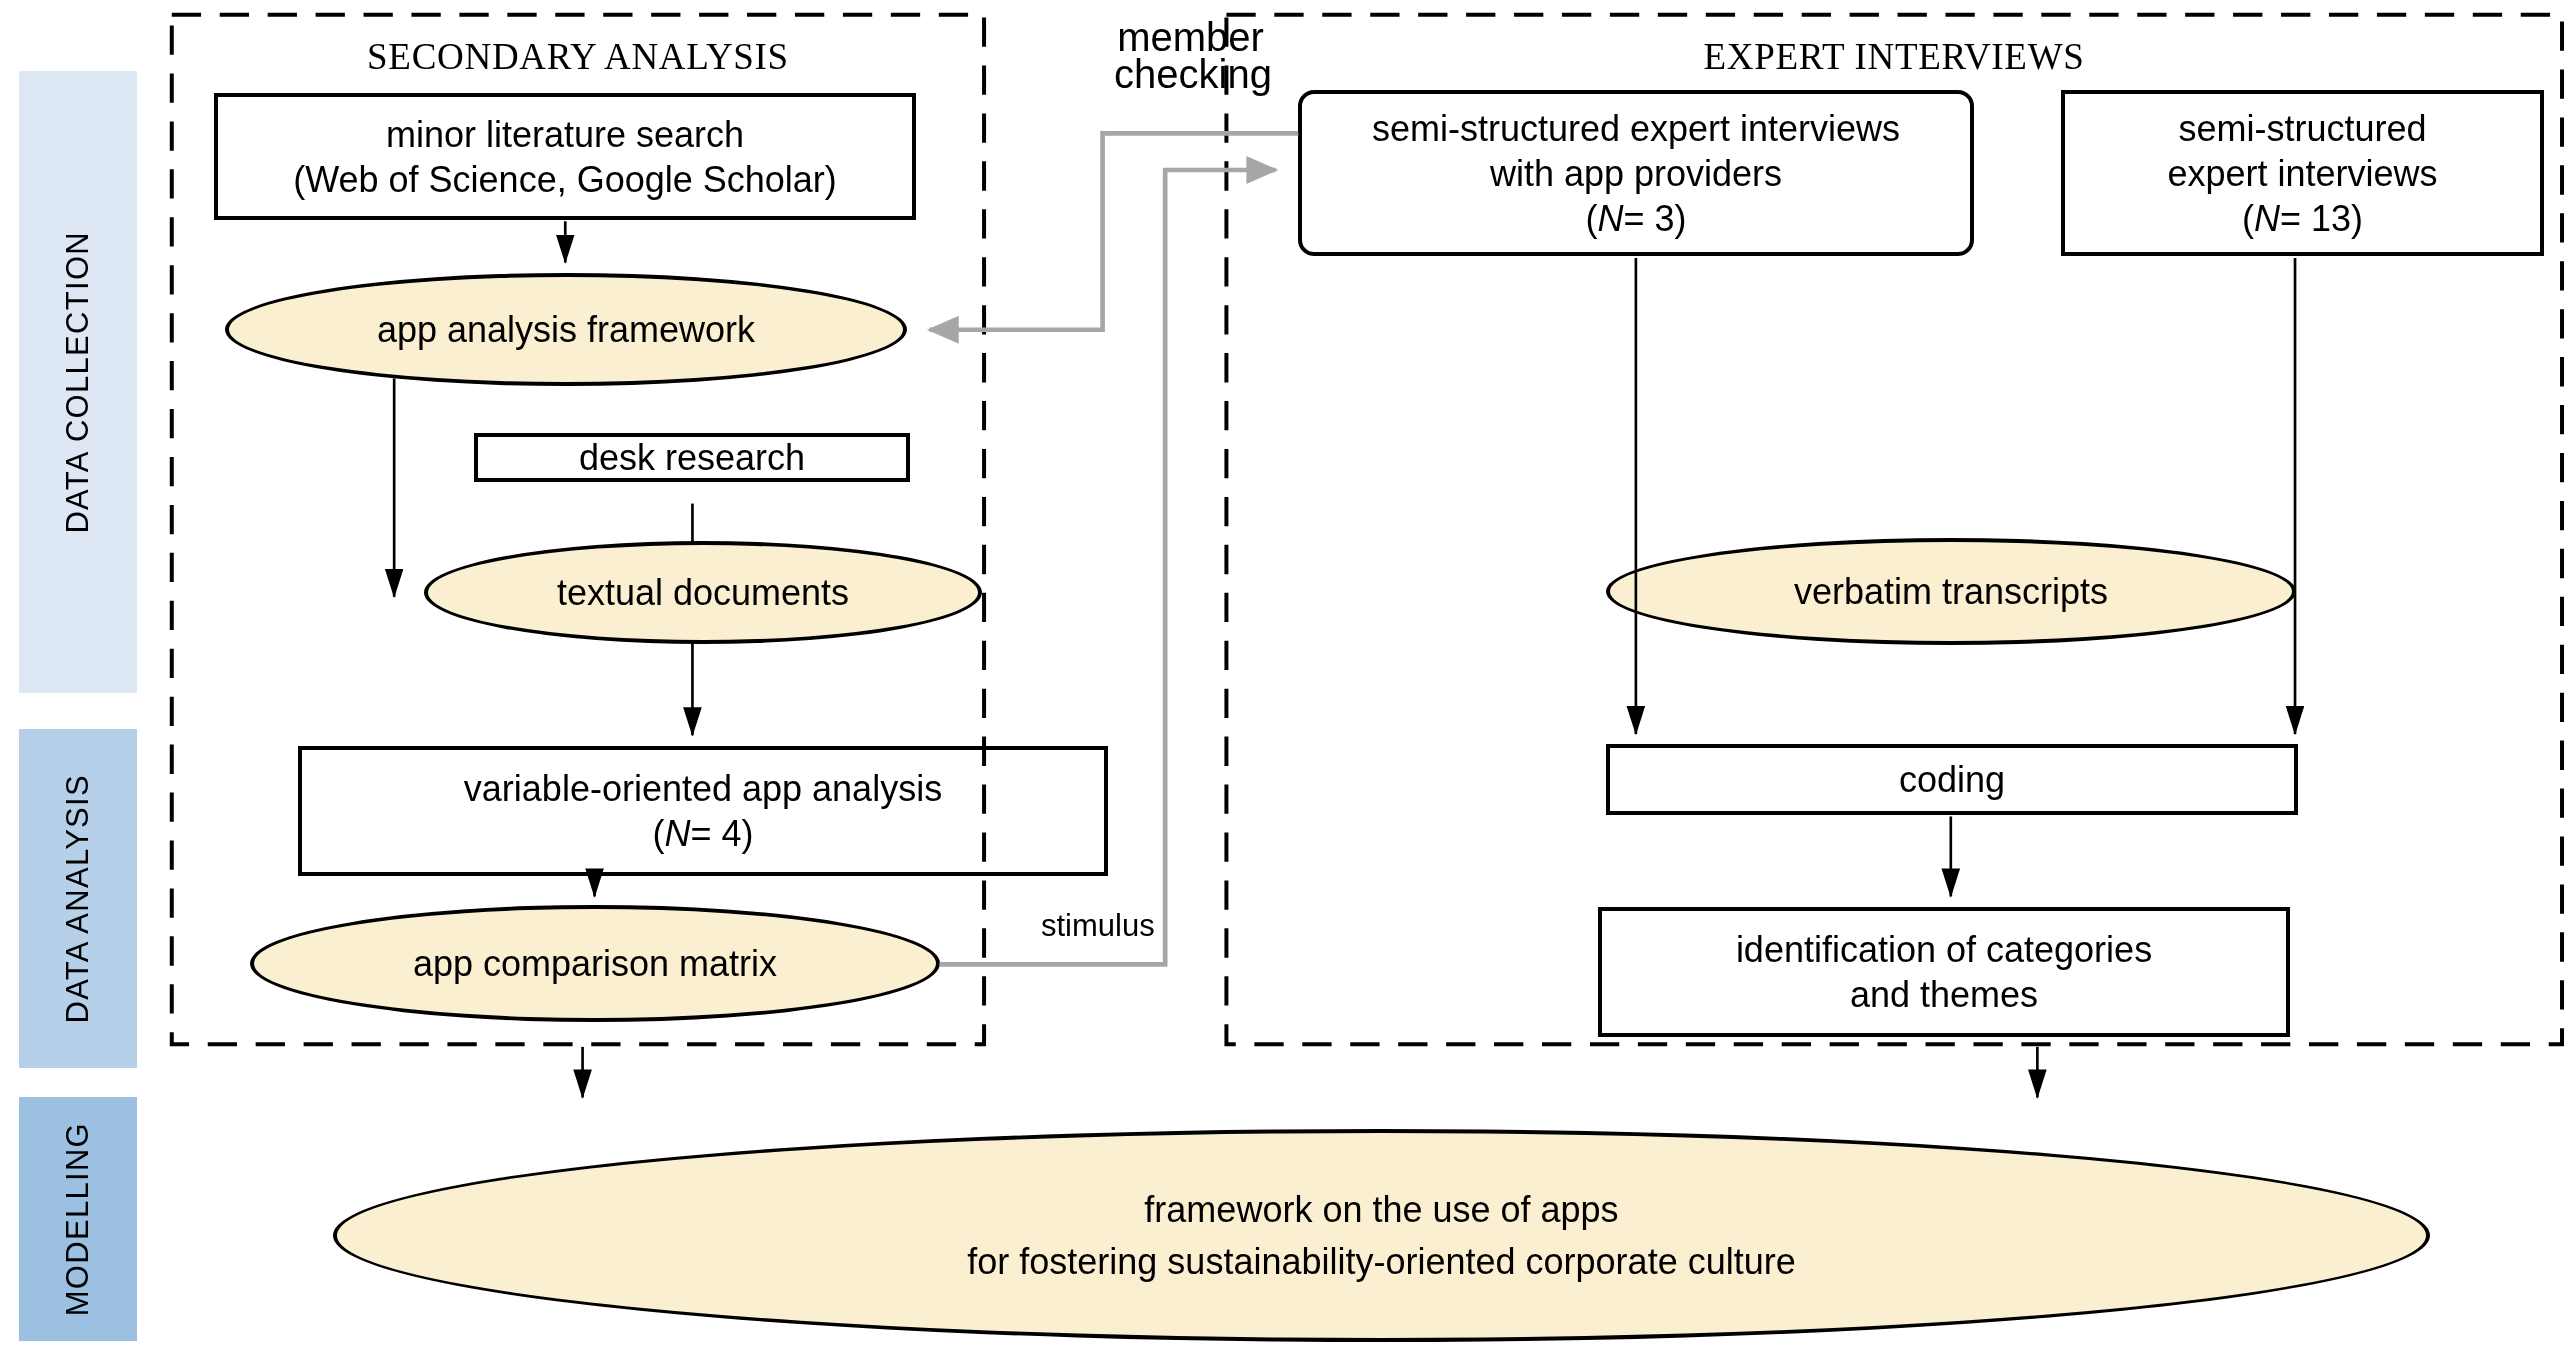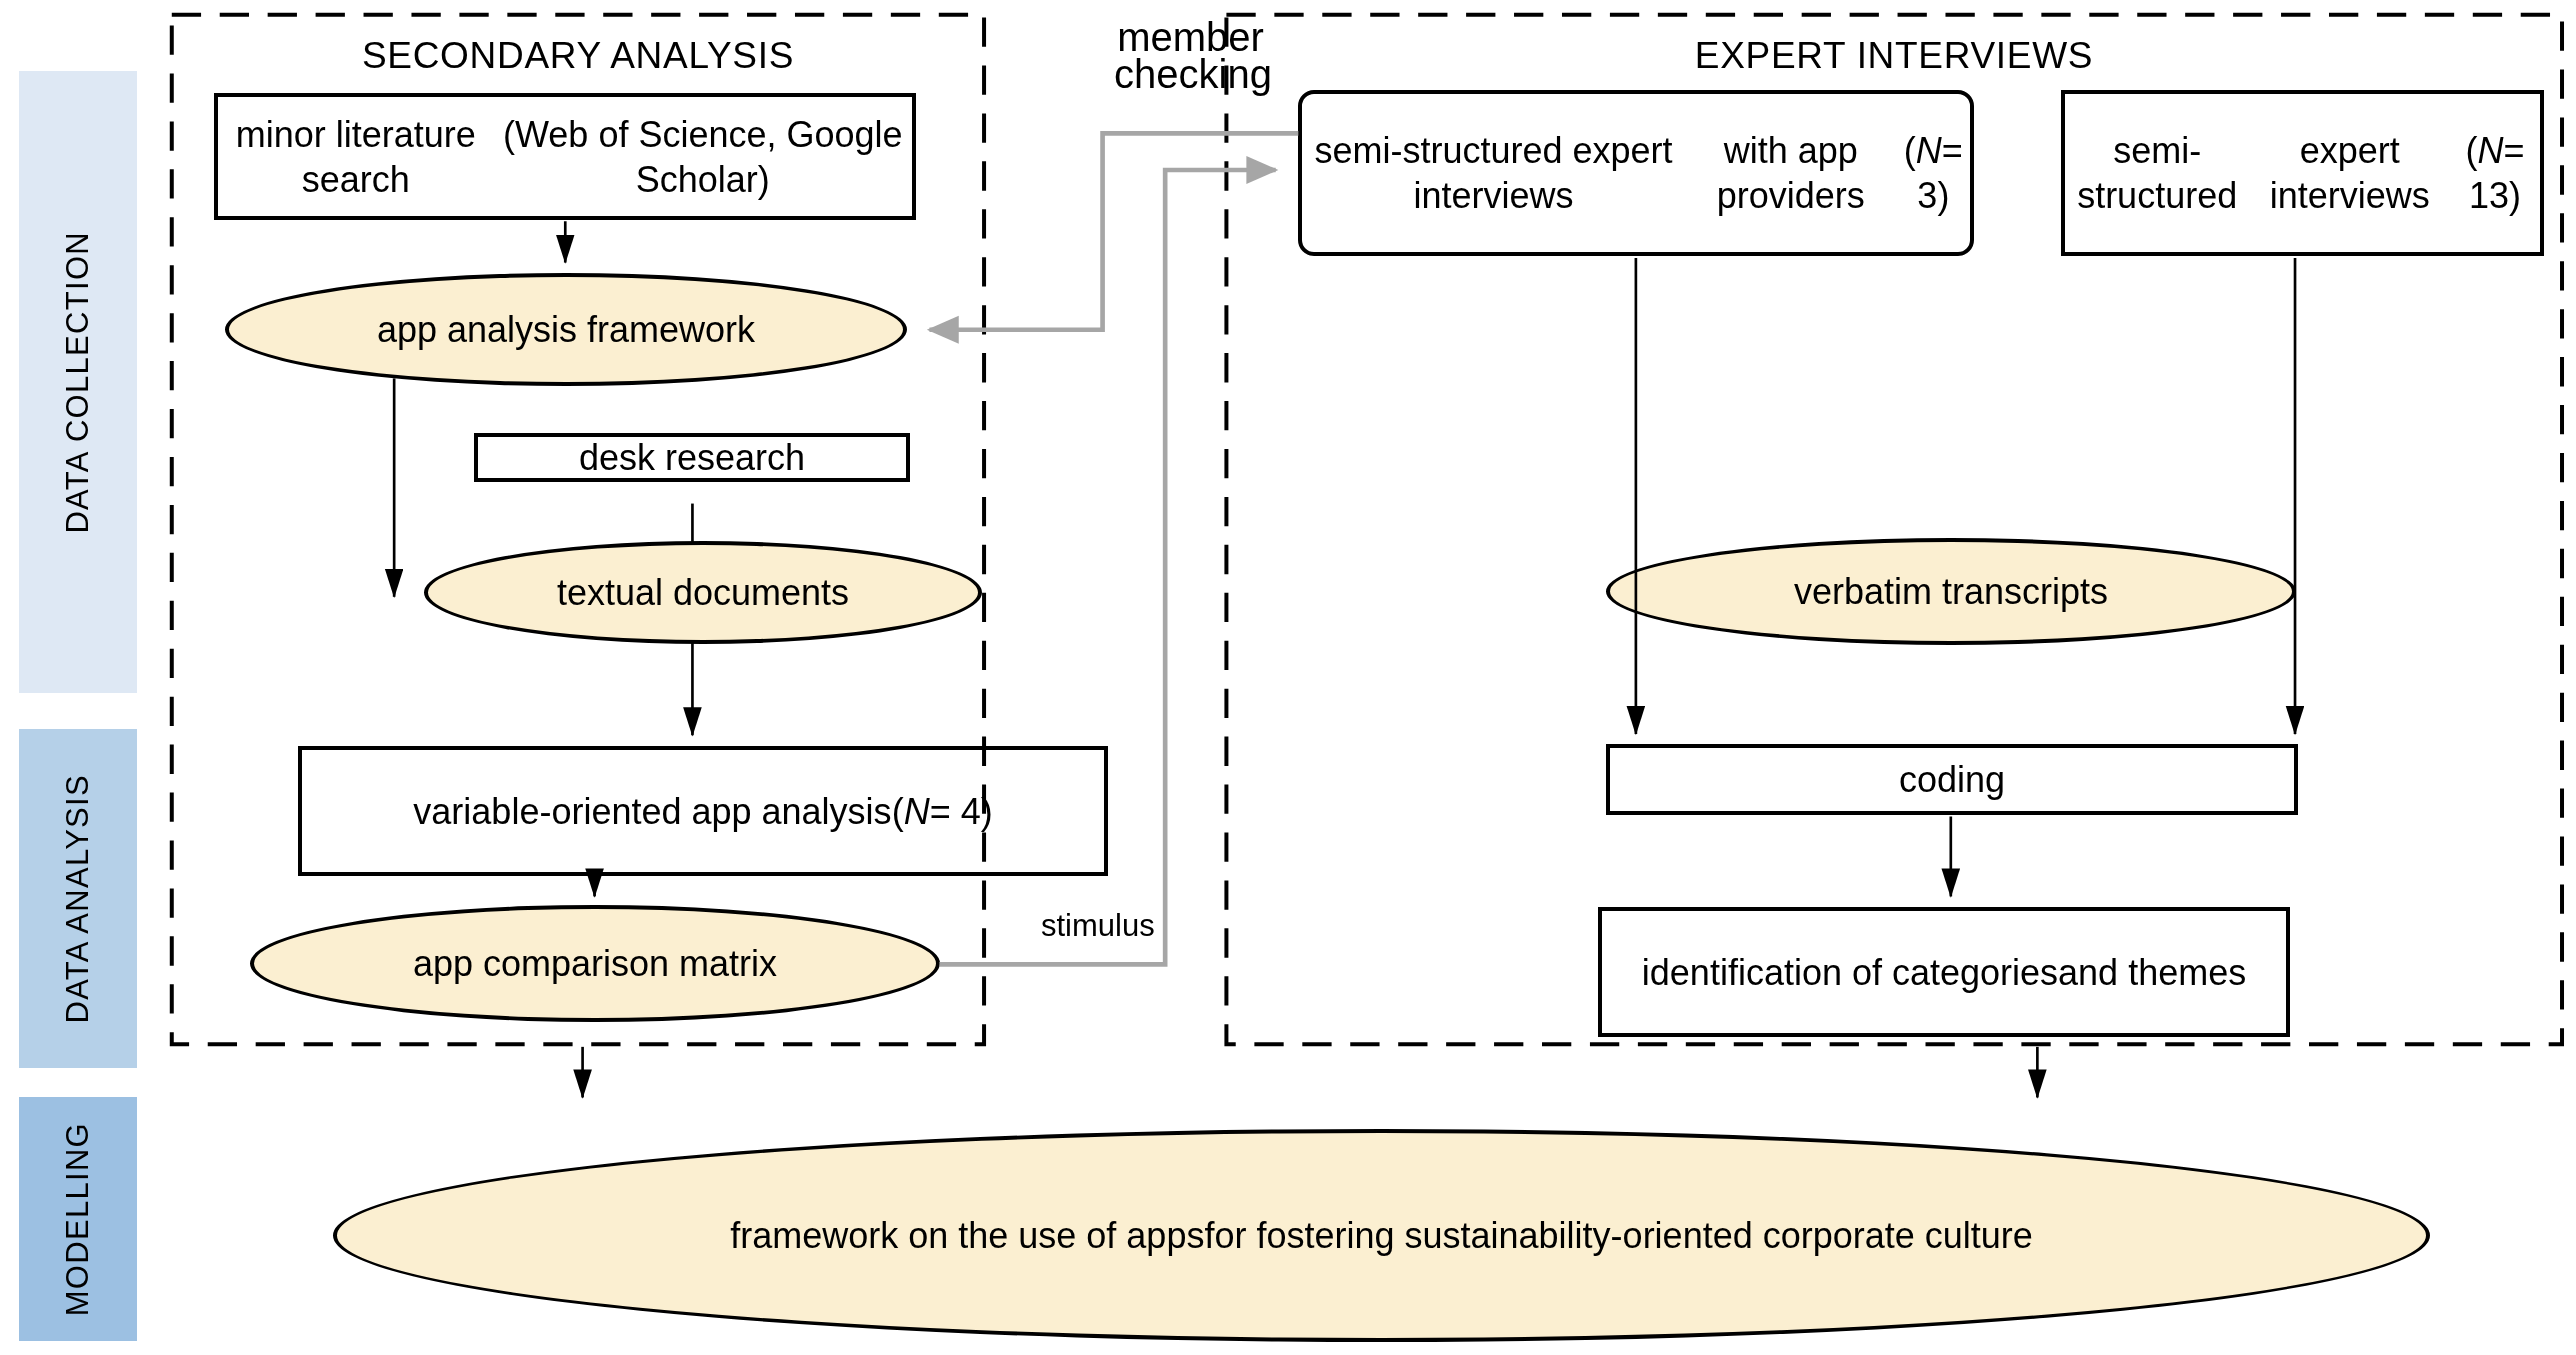--- a/index.html
+++ b/index.html
@@ -7,26 +7,26 @@
   .canvas{position:relative;width:2576px;height:1356px;background:#fff;overflow:hidden;}
 
   
   .phase{position:absolute;left:18.6px;width:118px;display:flex;align-items:center;justify-content:center;}
   .phase span{writing-mode:vertical-rl;transform:rotate(180deg);font-size:31px;letter-spacing:1.3px;white-space:nowrap;}
   .phase-collection{top:71px;height:622px;background:#DEE8F4;}
   .phase-analysis{top:729px;height:339px;background:#B5D0E8;}
   .phase-modelling{top:1097px;height:244px;background:#9CC0E2;}
 
   
-  .section-title{position:absolute;text-align:center;font-size:37px;letter-spacing:0.7px;}
+  .section-title{position:absolute;text-align:center;font-size:37px;letter-spacing:0.7px;font-family:Liberation Serif, serif;}
   .title-secondary{left:172px;top:35px;width:812px;}
   .title-expert{left:1226px;top:35px;width:1336px;}
 
   
-  .node{position:absolute;display:flex;flex-direction:row;align-items:center;justify-content:center;
+  .node{position:absolute;display:flex;flex-direction:column;align-items:center;justify-content:center;
         text-align:center;font-size:36px;line-height:45px;background:#fff;border:4px solid #000;box-sizing:border-box;}
   .ellipse{border-radius:50%;background:#FBEFD1;}
   .n-italic{font-style:italic;}
 
   .node-minor-lit{left:214px;top:93px;width:702px;height:127px;}
   .node-app-framework{left:225px;top:273px;width:682px;height:113px;}
   .node-desk-research{left:474px;top:433px;width:436px;height:49px;}
   .node-textual-docs{left:424px;top:541px;width:558px;height:103px;}
   .node-variable{left:250px;top:746px;width:810px;height:130px;margin-left:48px;}
   .node-app-matrix{left:250px;top:905px;width:690px;height:117px;}

